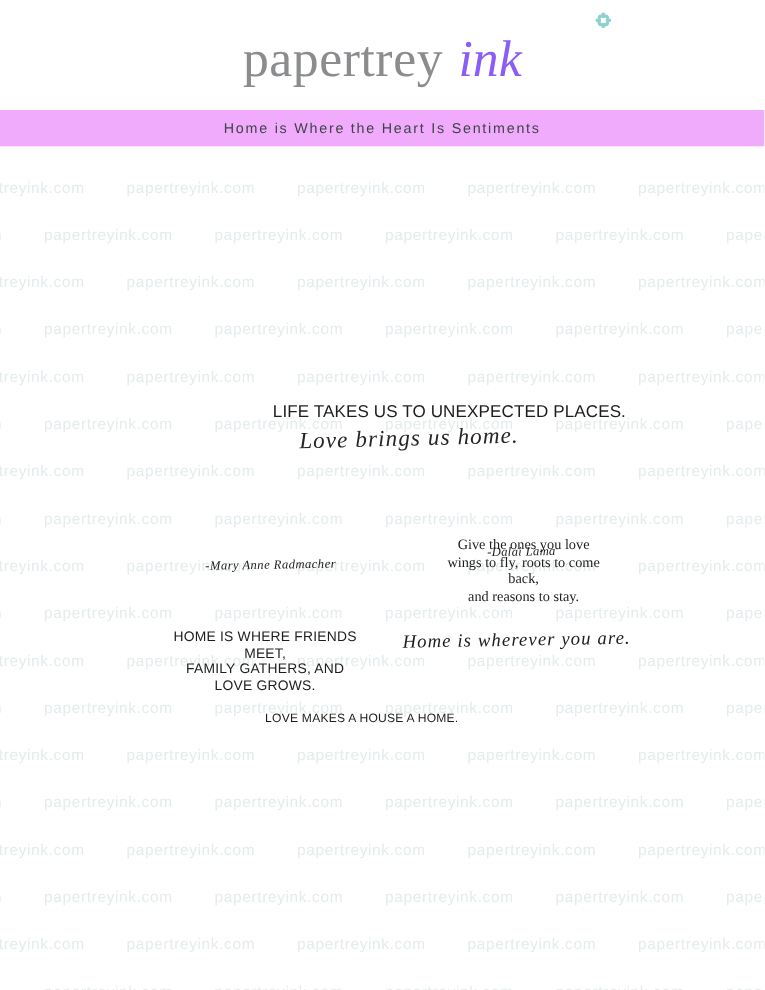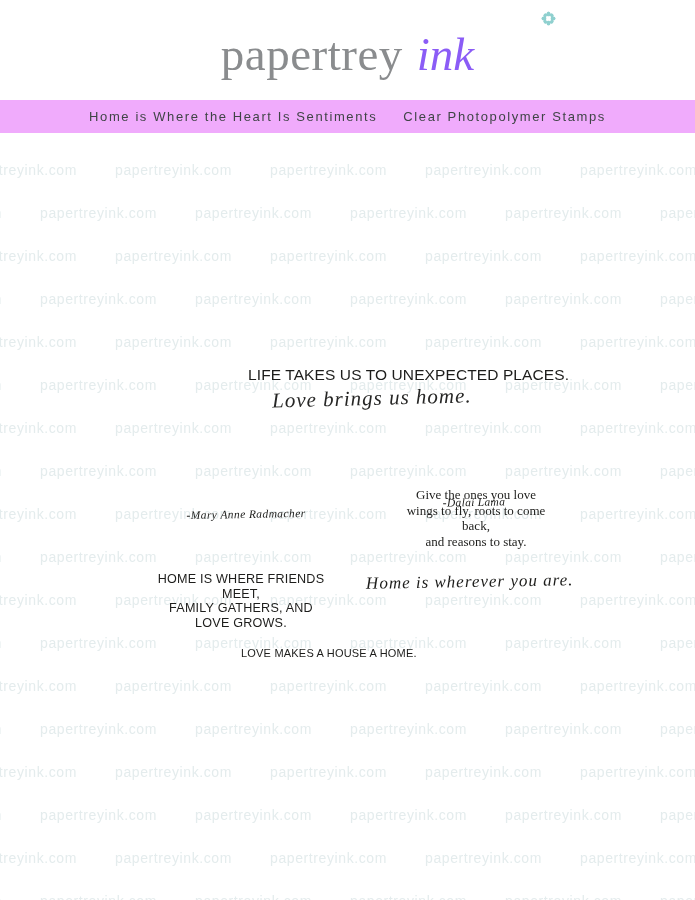--- a/index.html
+++ b/index.html
@@ -234,21 +234,20 @@
             <ellipse cx="5.7" cy="14.3" rx="3" ry="2.2" transform="rotate(45 5.7 14.3)"></ellipse>
           </g>
           <circle cx="10" cy="10" r="2.6" fill="#ffffff"></circle>
         </svg>
       </span>
     </div>
   </div>
 
   <div class="title-bar">
     <span>Home is Where the Heart Is Sentiments</span>
-    <span>Clear Photopolymer Stamps</span>
   </div>
 
   <div class="watermark" id="watermark-field">
       <div class="wm-row">
         <span class="wm-text">papertreyink.com</span>
         <span class="wm-text">papertreyink.com</span>
         <span class="wm-text">papertreyink.com</span>
         <span class="wm-text">papertreyink.com</span>
         <span class="wm-text">papertreyink.com</span>
       </div>

